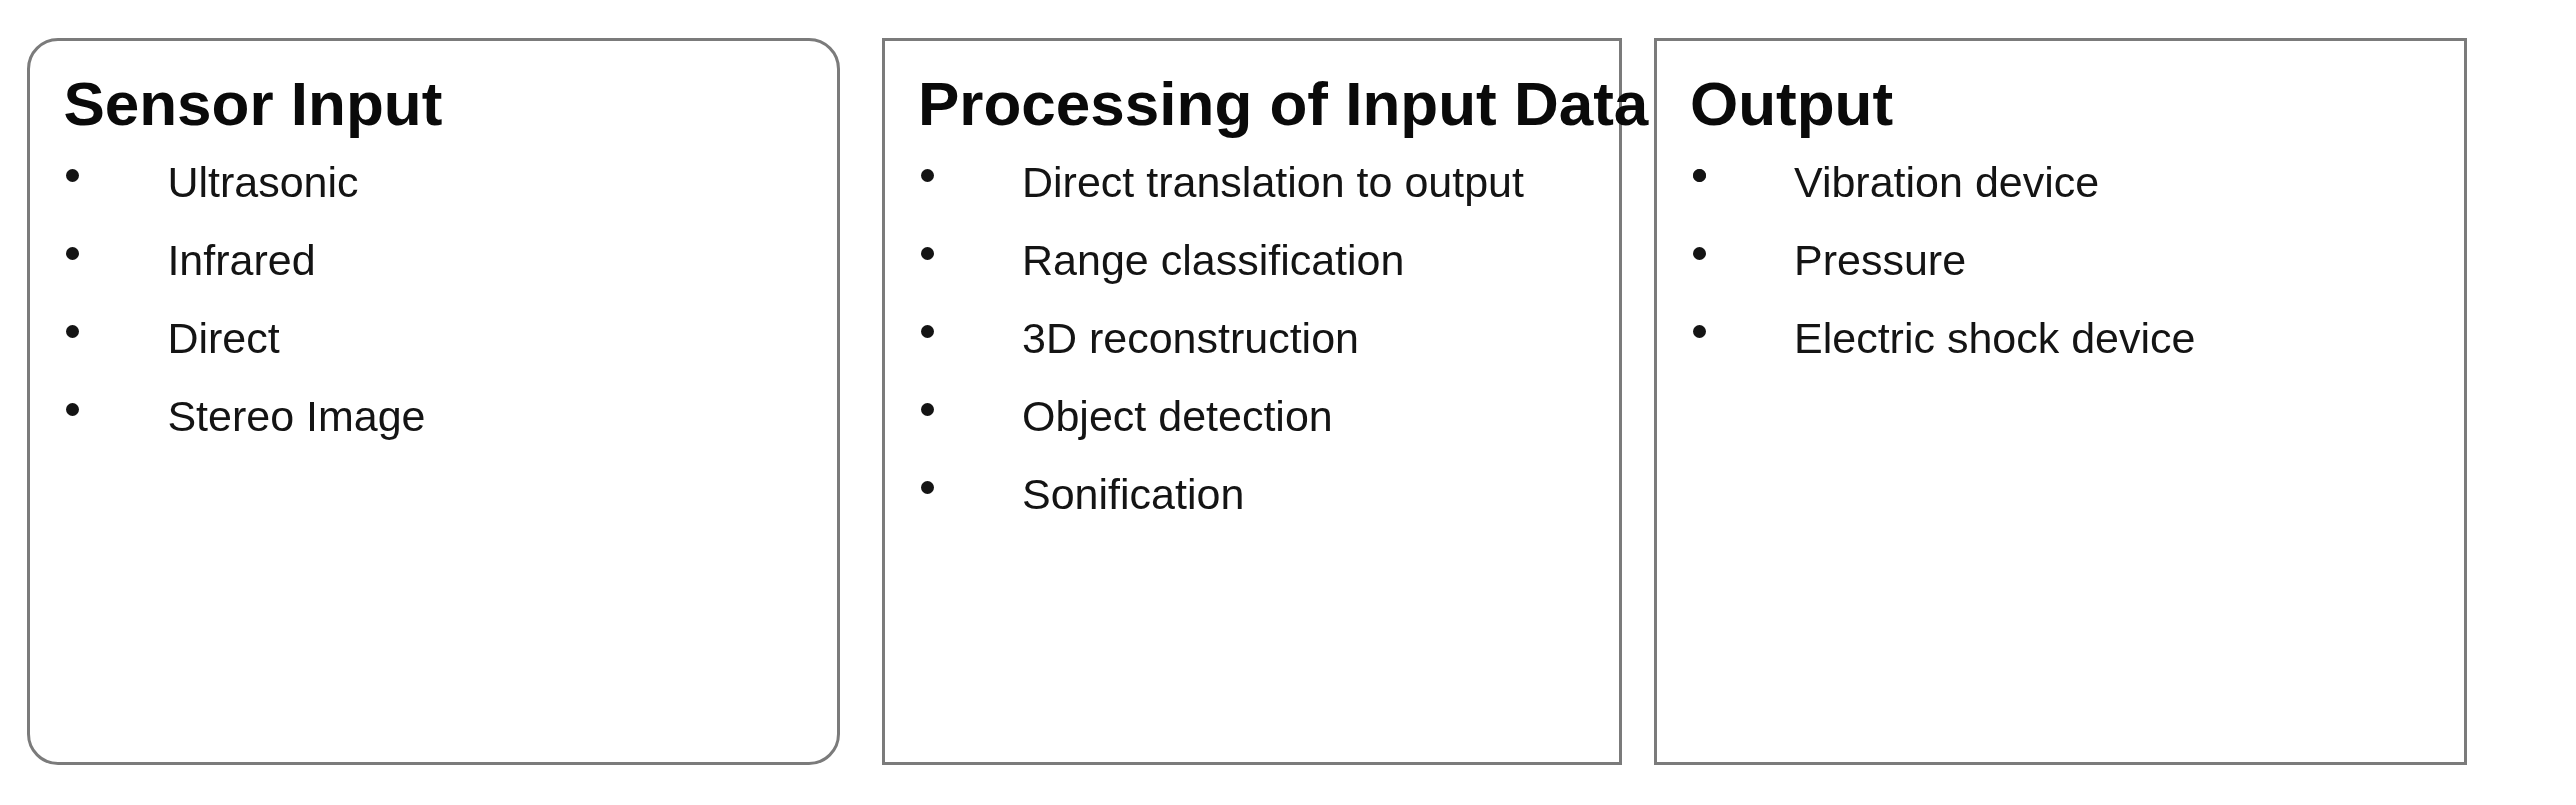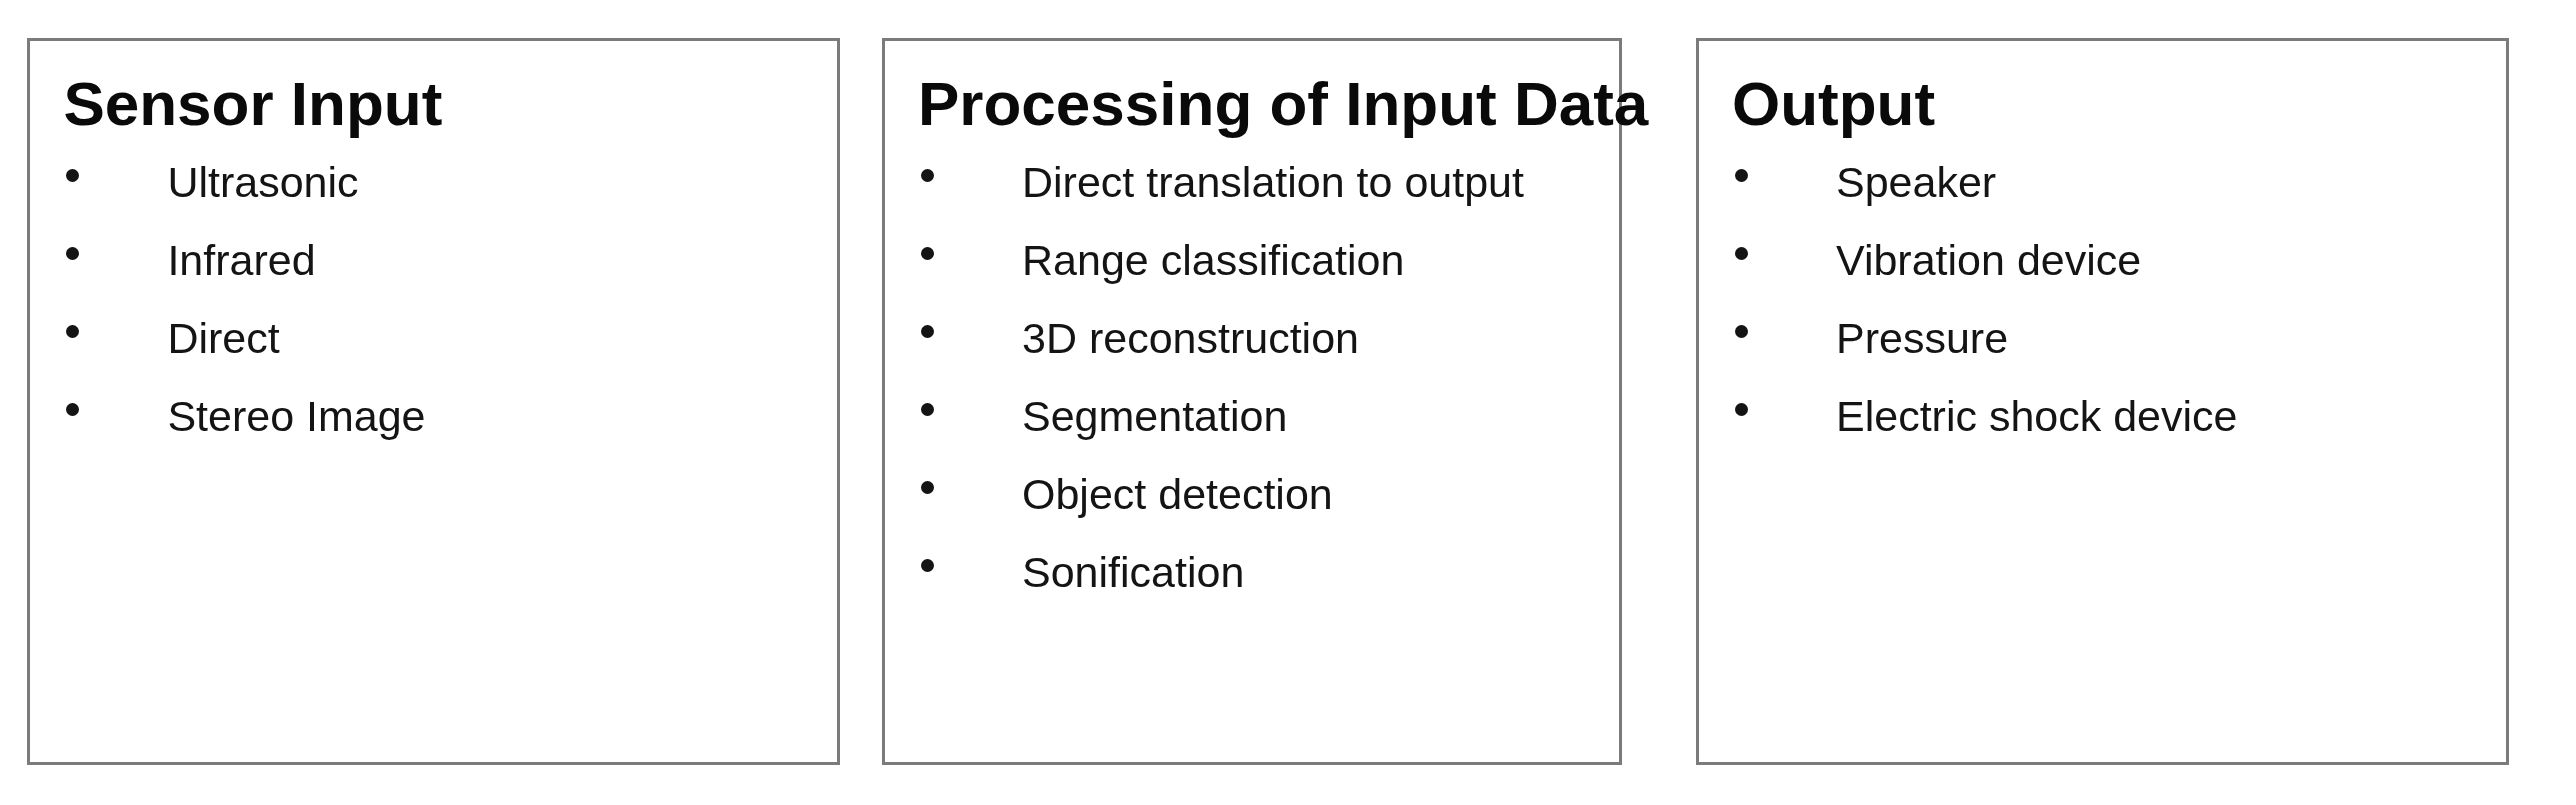--- a/index.html
+++ b/index.html
@@ -17,23 +17,23 @@
   }
   .panel {
     position: absolute;
     top: 38px;
     height: 727px;
     box-sizing: border-box;
     border: 3.8px solid #7b7b7b;
     background: #ffffff;
     padding: 24px 23px 0 33px;
   }
-  #panel-1 { left: 27.4px;   width: 813px; }
+  #panel-1 { left: 27.4px;   width: 813px; border-radius: 31px; }
   #panel-2 { left: 882px;  width: 740px; }
-  #panel-3 { left: 1696px; width: 813px; }
+  #panel-3 { left: 1654px; width: 813px; }
   .panel-title {
     margin: 0;
     font-size: 62px;
     font-weight: bold;
     line-height: 78px;
     white-space: nowrap;
     color: #0a0a0a;
   }
   .bullet-list {
     list-style: none;
@@ -92,39 +92,34 @@
     <li>
       <span class="bullet"></span>
       <span>Range classification</span>
     </li>
     <li>
       <span class="bullet"></span>
       <span>3D reconstruction</span>
     </li>
     <li>
       <span class="bullet"></span>
-      <span>Segmentation</span>
-    </li>
-    <li>
-      <span class="bullet"></span>
       <span>Object detection</span>
     </li>
     <li>
       <span class="bullet"></span>
       <span>Sonification</span>
     </li>
   </ul>
 </section>
 
 <section class="panel" id="panel-3">
   <h2 class="panel-title">Output</h2>
   <ul class="bullet-list">
     <li>
       <span class="bullet"></span>
-      <span>Speaker</span>
     </li>
     <li>
       <span class="bullet"></span>
       <span>Vibration device</span>
     </li>
     <li>
       <span class="bullet"></span>
       <span>Pressure</span>
     </li>
     <li>

